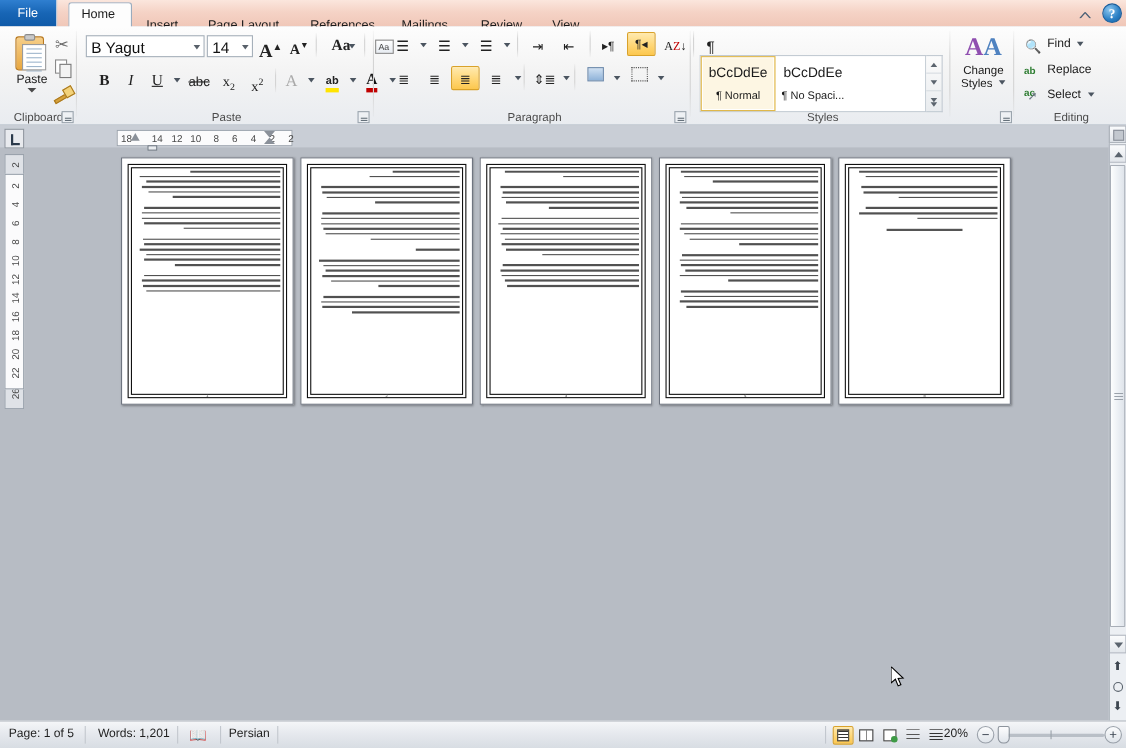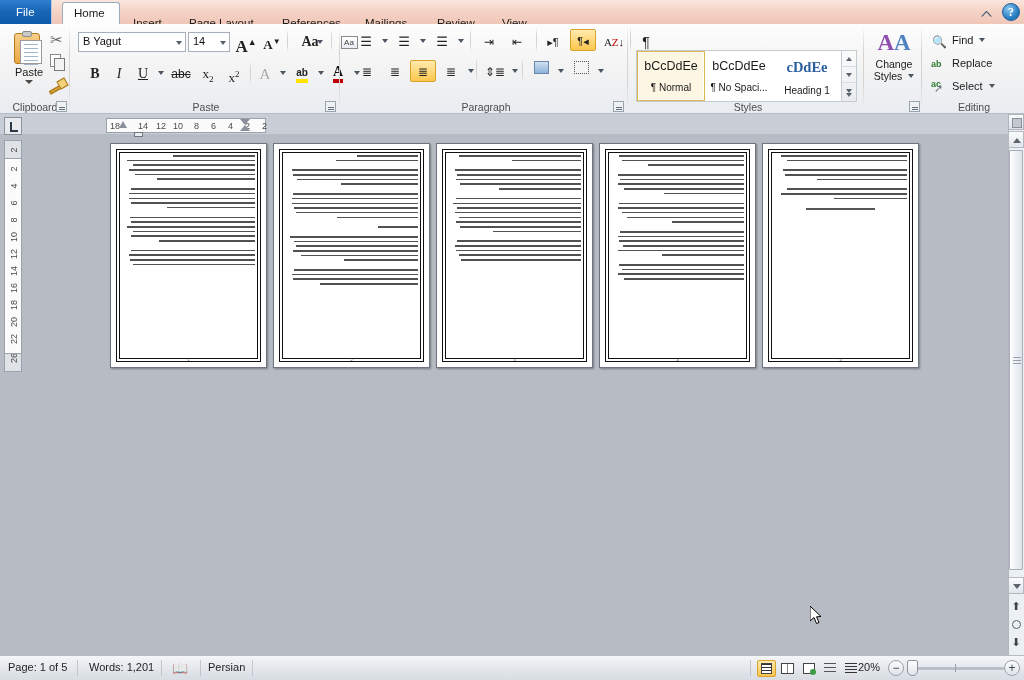--- a/index.html
+++ b/index.html
@@ -111,21 +111,21 @@
   .small-ico{position:absolute;width:20px;height:20px;}
   .scissors:before{content:"\2702";font-size:15px;color:#6a6a6a;position:absolute;left:2px;top:1px;}
   .copy-ico .c1{position:absolute;left:2px;top:1px;width:11px;height:13px;background:#fff;border:1px solid #8a8a8a;}
   .copy-ico .c2{position:absolute;left:6px;top:5px;width:11px;height:13px;background:#f3f3f3;border:1px solid #7a7a7a;}
   .brush-ico .handle{position:absolute;left:1px;top:12px;width:12px;height:4px;background:#d6a13a;transform:rotate(-30deg);border:1px solid #a9781f;}
   .brush-ico .head{position:absolute;left:10px;top:3px;width:9px;height:9px;background:#f3d279;border:1px solid #a9781f;transform:rotate(-30deg);}
 
   
   .inputbox{
     position:absolute; background:#fff; border:1px solid #a6b0ba;
-    height:20px; font-size:11px; color:#111; padding:2px 14px 0 4px;
+    height:20px; font-size:14px; color:#111; padding:2px 14px 0 4px;
   }
   .inputbox .caret{
     position:absolute; right:3px; top:8px; width:0;height:0;
     border-left:3px solid transparent;border-right:3px solid transparent;border-top:4px solid #58606a;
   }
   .rbtn{
     position:absolute; height:22px; min-width:22px;
     text-align:center; line-height:22px; font-size:12px; color:#222;
     border:1px solid transparent; border-radius:2px; cursor:default;
   }
@@ -456,24 +456,20 @@
 
     <div class="grp" style="left:632px;width:232px;">
       <div class="style-gallery" style="left:4px;width:206px;">
         <div class="style-item sel">
           <div class="style-sample">bCcDdEe</div>
           <div class="style-name">¶ Normal</div>
         </div>
         <div class="style-item">
           <div class="style-sample">bCcDdEe</div>
           <div class="style-name">¶ No Spaci...</div>
-        </div>
-        <div class="style-item">
-          <div class="style-sample h1">cDdEe</div>
-          <div class="style-name">Heading 1</div>
         </div>
       </div>
       <div class="gal-scroll" style="left:210px;">
         <div>
             <i style="border-bottom:4px solid #5b646e;"></i>
           </div>
         <div>
             <i style="border-top:4px solid #5b646e;"></i>
           </div>
         <div style="border-bottom:none;">

